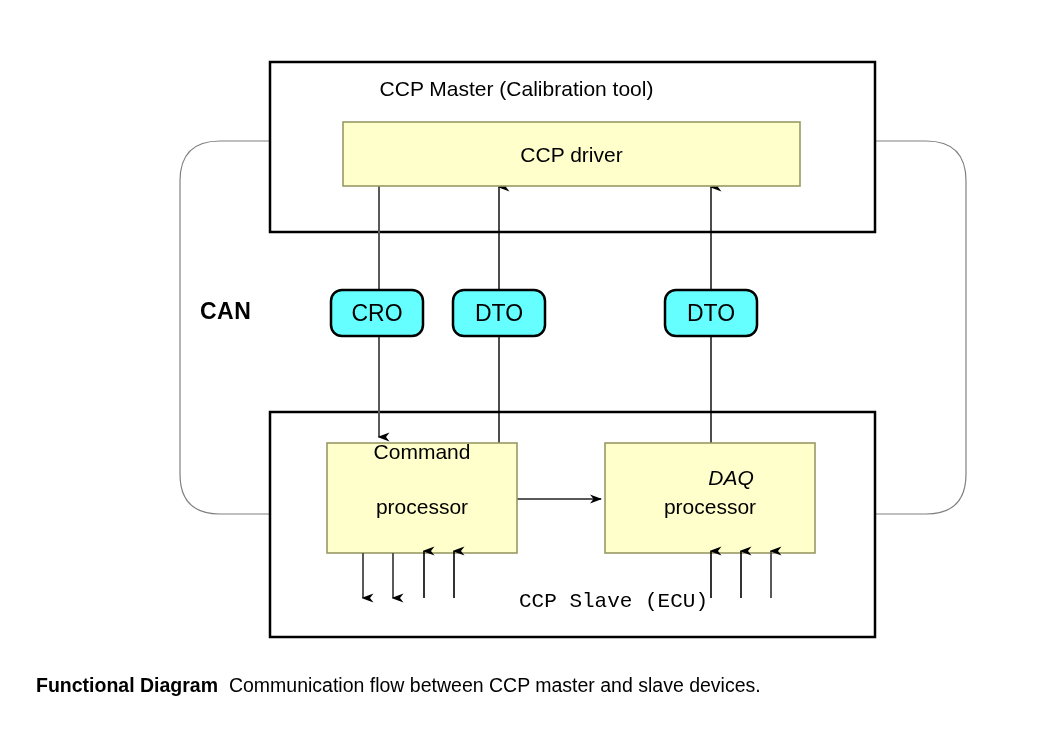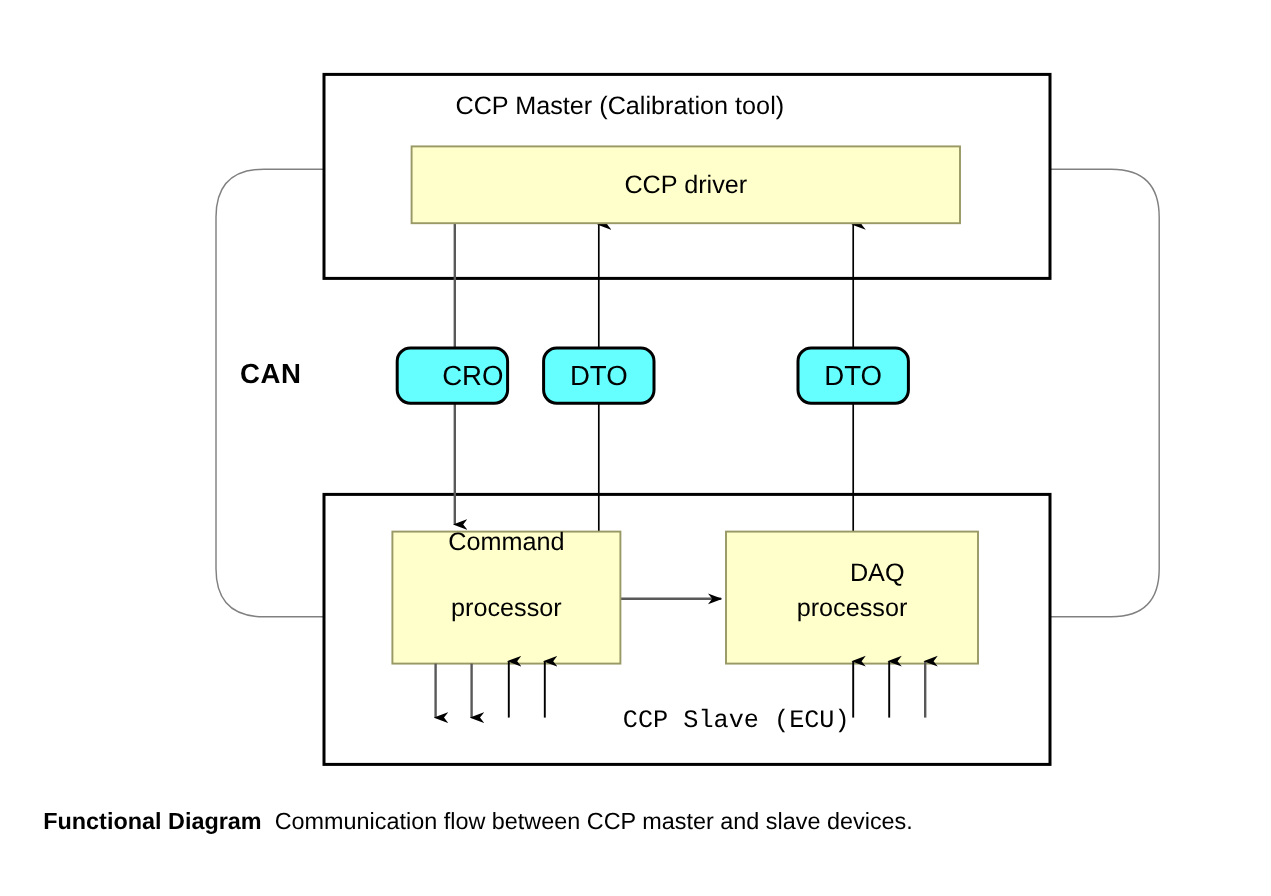--- a/index.html
+++ b/index.html
@@ -142,29 +142,29 @@
   </g>
 
 </svg>
 
 <div class="lbl box-title t-master-title">CCP Master  (Calibration tool)</div>
 
 <div class="lbl yellow-label" style="left:343px; top:144px; width:457px;">CCP driver</div>
 
 <div class="lbl can-label" style="left:200px; top:300px;">CAN</div>
 
-<div class="lbl bubble-label" style="left:348px; top:302px; width:92px;">CRO</div>
+<div class="lbl bubble-label" style="left:331px; top:302px; width:92px;">CRO</div>
 
 <div class="lbl bubble-label" style="left:453px; top:302px; width:92px;">DTO</div>
 
 <div class="lbl bubble-label" style="left:665px; top:302px; width:92px;">DTO</div>
 
 <div class="lbl yellow-label" style="left:327px; top:441px; width:190px;">Command</div>
 <div class="lbl yellow-label" style="left:327px; top:496px; width:190px;">processor</div>
 
-<div class="lbl yellow-label" style="left:605px; top:467px; width:252px;">DAQ</div>
+<div class="lbl yellow-label" style="left:605px; top:467px; width:252px;font-style:italic;">DAQ</div>
 <div class="lbl yellow-label" style="left:605px; top:496px; width:210px;">processor</div>
 
 <div class="lbl box-title t-slave-title">CCP Slave  (ECU)</div>
 
 <div id="caption">
   <span class="cap-strong">Functional Diagram</span><span class="cap-text">&nbsp;&nbsp;</span><span class="cap-text">Communication flow between CCP master and slave devices.</span>
 </div>
 
 </body></html>

